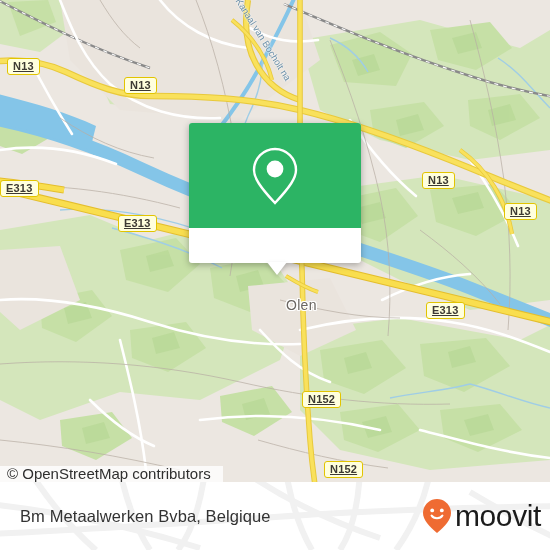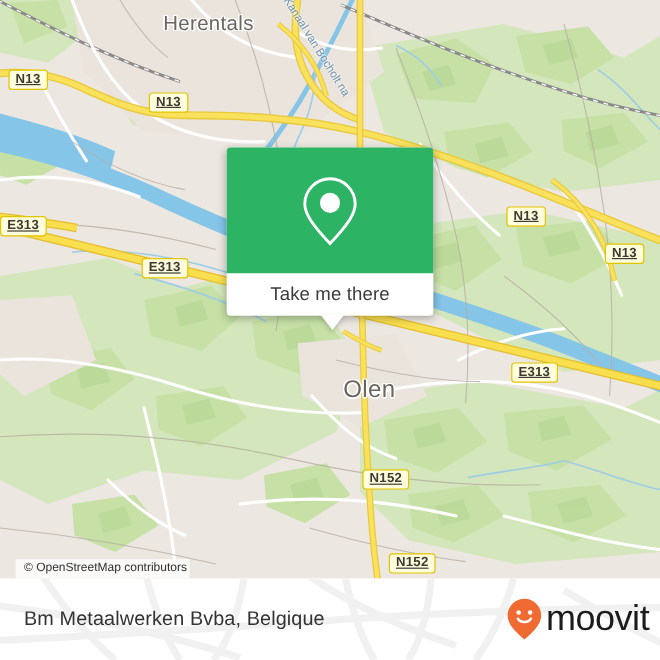--- a/index.html
+++ b/index.html
@@ -49,22 +49,22 @@
     pointer-events: none;
   }
   .place-herentals {
     left: 136px;
     top: 10px;
     font-size: 17px;
     letter-spacing: .3px;
   }
   .place-olen {
     left: 286px;
-    top: 314px;
-    font-size: 20px;
+    top: 297px;
+    font-size: 14px;
     letter-spacing: .3px;
     text-align: right;
   }
   .water-label {
     position: absolute;
     left: 243px;
     top: -4px;
     font-size: 9.5px;
     color: #6b8fa8;
     white-space: nowrap;
@@ -147,25 +147,24 @@
   }
 
   
   #osm-attr {
     position: absolute;
     left: 0;
     top: 466px;
     height: 16px;
     background: rgba(255,255,255,.80);
     color: #2f2f2f;
-    font-size: 10px;
+    font-size: 15px;
     line-height: 16px;
-    padding: 0 2px 0 7px;
+    padding: 0 12px 0 7px;
     white-space: nowrap;
-    margin-left: 13px;
   }
 
   
   #bottom-bar {
     position: absolute;
     left: 0;
     top: 482px;
     width: 550px;
     height: 68px;
     background: #ffffff;
@@ -359,21 +358,20 @@
 
         <path d="M232,20 C252,36 266,56 272,80" stroke="#e8c93c" stroke-width="4.2" fill="none"></path>
         <path d="M232,20 C252,36 266,56 272,80" stroke="#f9e15c" stroke-width="2.6" fill="none"></path>
 
         <path d="M286,276 C296,282 306,288 318,292" stroke="#e8c93c" stroke-width="4" fill="none"></path>
         <path d="M286,276 C296,282 306,288 318,292" stroke="#f9e15c" stroke-width="2.4" fill="none"></path>
 
       </g>
     </svg>
 
-    <div class="place-label place-herentals">Herentals</div>
     <div class="place-label place-olen">Olen</div>
     <div class="water-label">Kanaal van Bocholt na</div>
 
     <div id="shields">
         <div class="shield" style="left: 7px; top: 58px;">N13</div>
         <div class="shield" style="left: 124px; top: 77px;">N13</div>
         <div class="shield" style="left: 422px; top: 172px;">N13</div>
         <div class="shield" style="left: 504px; top: 203px;">N13</div>
         <div class="shield" style="left: 0px; top: 180px;">E313</div>
         <div class="shield" style="left: 118px; top: 215px;">E313</div>
@@ -381,23 +379,20 @@
         <div class="shield" style="left: 302px; top: 391px;">N152</div>
         <div class="shield" style="left: 324px; top: 461px;">N152</div>
       </div>
 
     <div id="popup-card">
       <div id="popup-image">
         <svg width="52" height="62" viewBox="0 0 52 62">
           <path d="M26 4 C14.4 4 5 13.4 5 25 C5 33 11 42 26 58 C41 42 47 33 47 25 C47 13.4 37.6 4 26 4 Z" fill="none" stroke="#ffffff" stroke-width="2.4"></path>
           <circle cx="26" cy="24" r="8.4" fill="#ffffff"></circle>
         </svg>
-      </div>
-      <div id="popup-label-bar">
-        <span class="txt">Take me there</span>
       </div>
       <div id="popup-tail"></div>
     </div>
 
     <div id="osm-attr">© OpenStreetMap contributors</div>
   </div>
 
   <div id="bottom-bar">
     <svg id="bottom-watermark" width="550" height="68" viewBox="0 0 550 68">
       <g stroke="#f1f1f1" fill="none" stroke-width="6">

